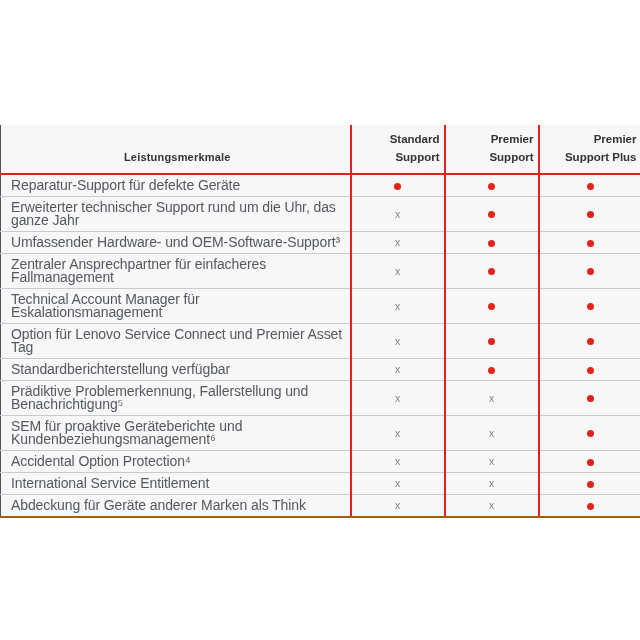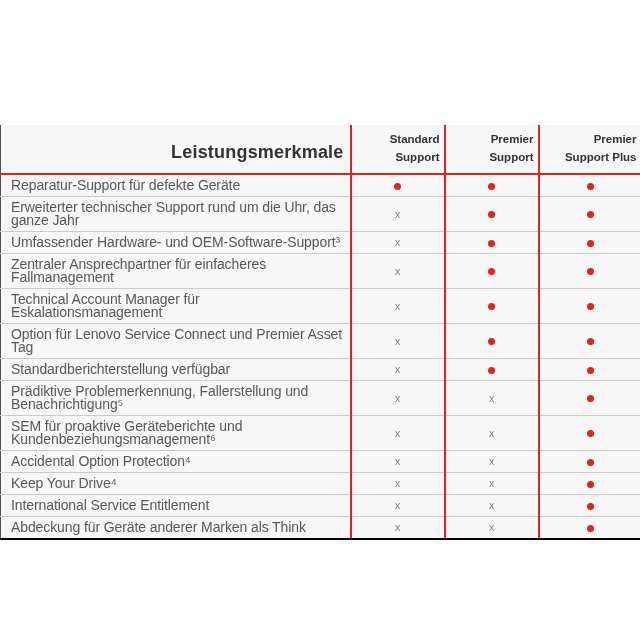--- a/index.html
+++ b/index.html
@@ -26,37 +26,37 @@
   col.c-std { width: 94px; }
   col.c-prem { width: 94px; }
   col.c-plus { width: 102px; }
 
   thead th {
     border-bottom: 2px solid #e2231a;
     font-weight: bold;
     color: #333333;
   }
   th.feature-head {
-    text-align: right;
+    text-align: center;
     vertical-align: bottom;
     padding: 10px 6px 10px 10px;
-    font-size: 18px;
+    font-size: 11px;
     letter-spacing: 0.2px;
   }
   th.col-head {
     vertical-align: middle;
     text-align: right;
     font-size: 11.5px;
     line-height: 1.55;
     padding: 6px 4px;
     border-left: 2px solid #e2231a;
   }
 
   tbody td { border-bottom: 1px solid #c9cacc; }
-  tbody tr:last-child td { border-bottom: 2px solid #000000; margin-left: 44px; }
+  tbody tr:last-child td { border-bottom: 2px solid #a16207; margin-left: 44px; }
 
   td.feature {
     font-size: 14px;
     letter-spacing: -0.1px;
     line-height: 13px;
     color: #57585b;
     padding: 4px 4px 4px 10px;
   }
   td.mark {
     text-align: center;
@@ -156,26 +156,20 @@
           <td class="mark">x</td>
           <td class="mark"><span class="dot"></span></td>
         </tr>
         <tr>
           <td class="feature">Accidental Option Protection⁴</td>
           <td class="mark">x</td>
           <td class="mark">x</td>
           <td class="mark"><span class="dot"></span></td>
         </tr>
         <tr>
-          <td class="feature">Keep Your Drive⁴</td>
-          <td class="mark">x</td>
-          <td class="mark">x</td>
-          <td class="mark"><span class="dot"></span></td>
-        </tr>
-        <tr>
           <td class="feature">International Service Entitlement</td>
           <td class="mark">x</td>
           <td class="mark">x</td>
           <td class="mark"><span class="dot"></span></td>
         </tr>
         <tr>
           <td class="feature">Abdeckung für Geräte anderer Marken als Think</td>
           <td class="mark">x</td>
           <td class="mark">x</td>
           <td class="mark"><span class="dot"></span></td>

